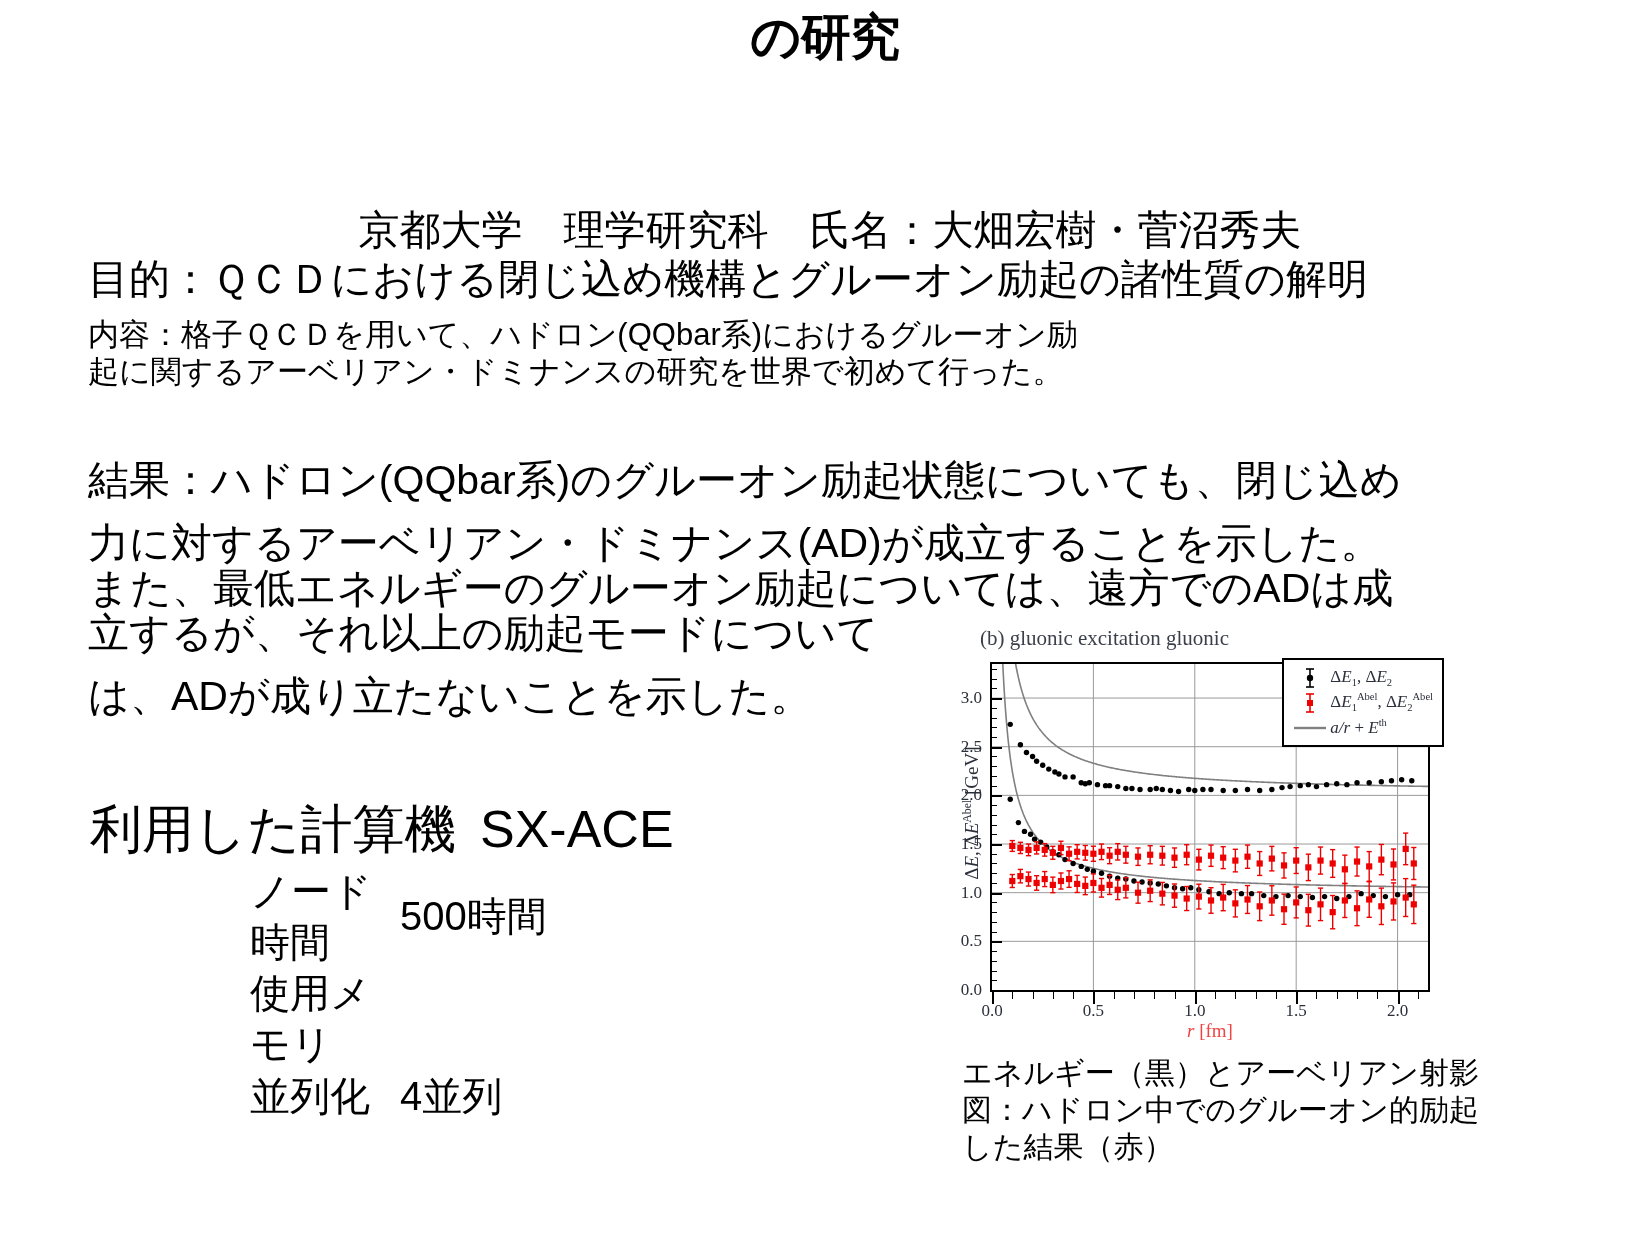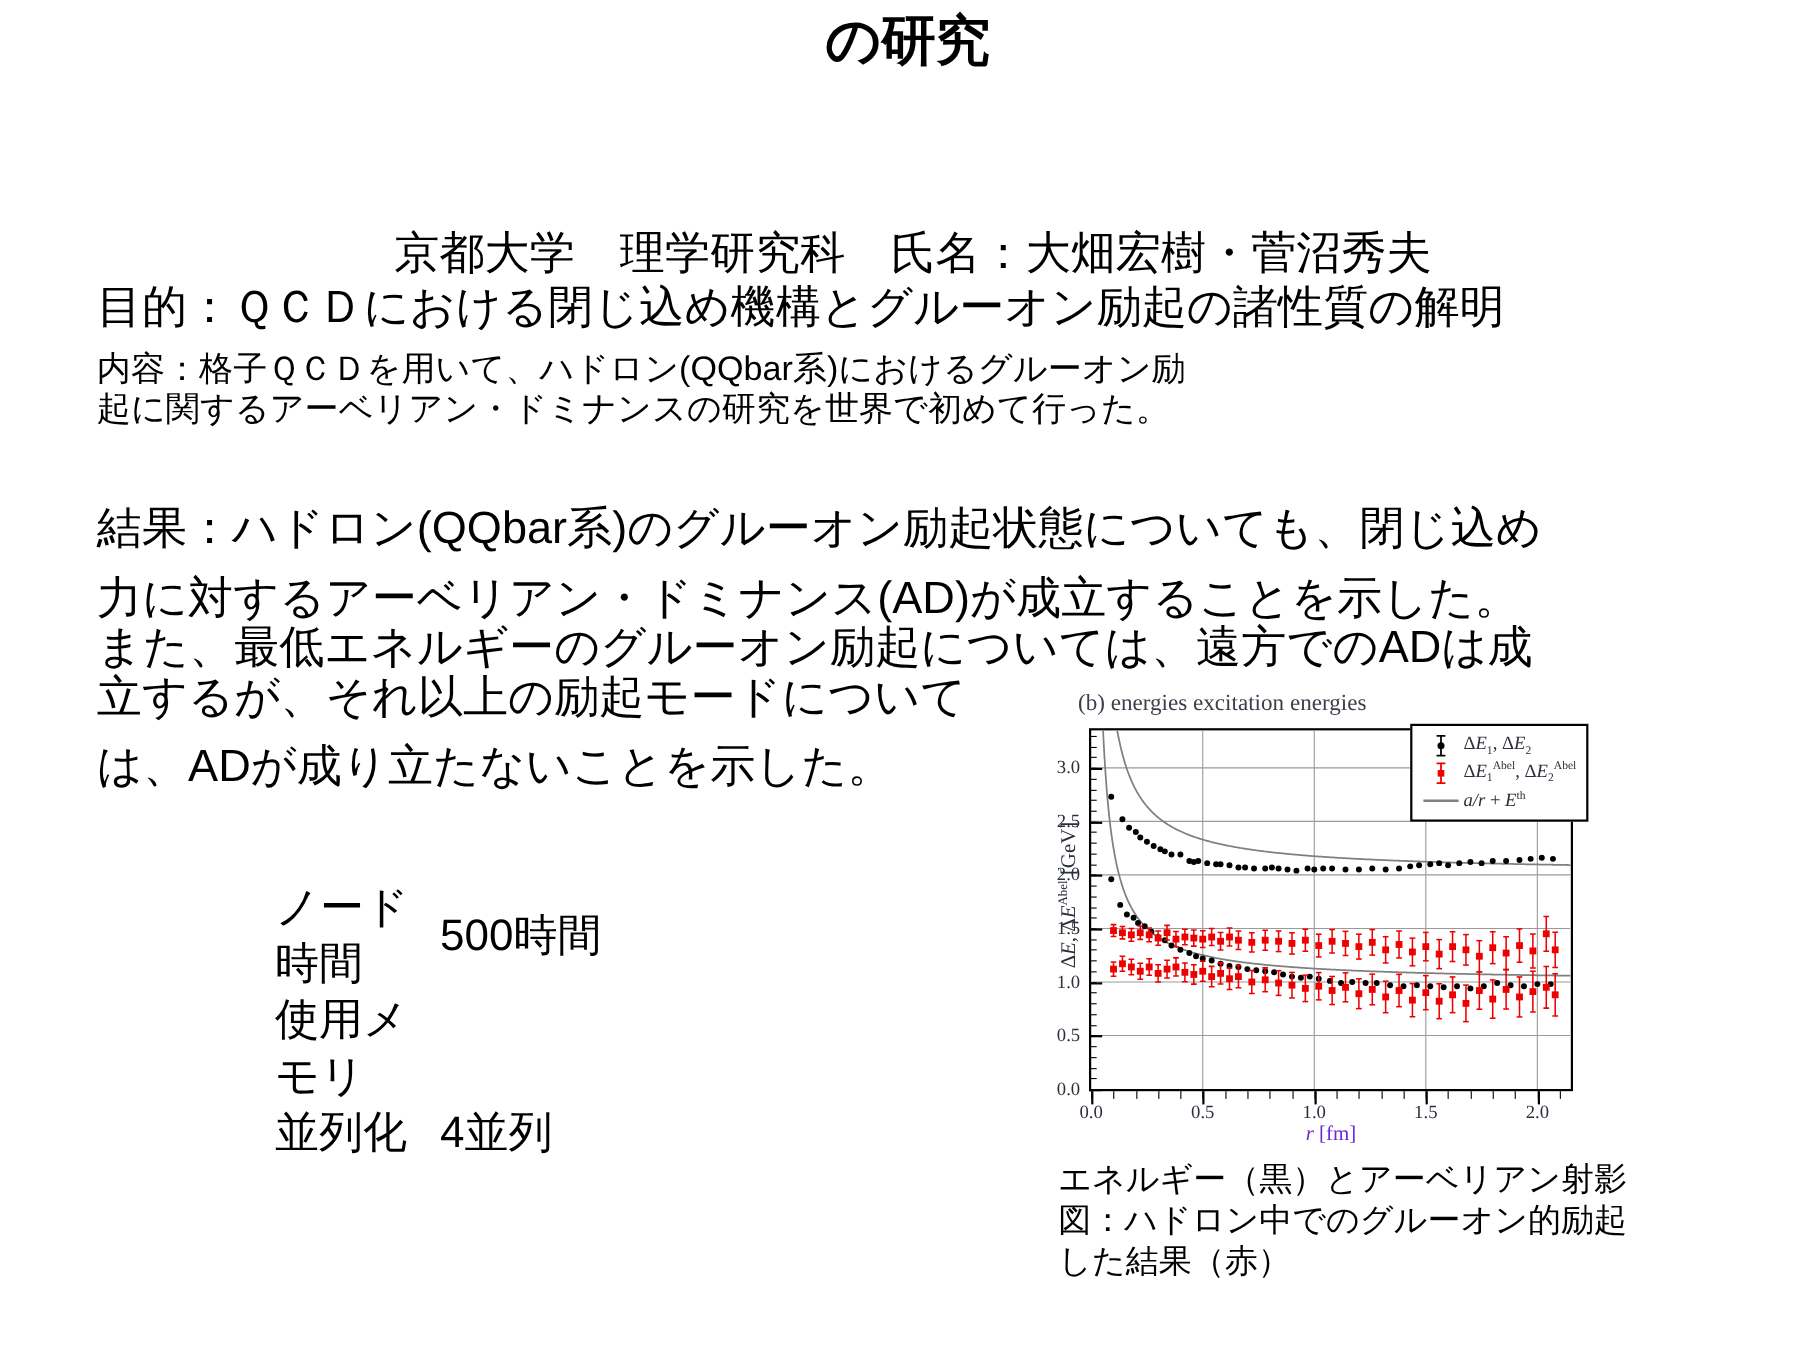--- a/index.html
+++ b/index.html
@@ -182,21 +182,21 @@
     white-space: nowrap;
   }
   #xlabel {
     position: absolute;
     left: 52px;
     top: 368px;
     width: 440px;
     text-align: center;
     font-family: "Liberation Serif", serif;
     font-size: 19px;
-    color: #6d28d9;
+    color: #ef4444;
   }
 
   .legend-box {
     position: absolute;
     right: 6px;
     top: 6px;
     border: 2px solid #000;
     background: #fff;
     padding: 5px 9px 5px 6px;
     font-family: "Liberation Serif", serif;
@@ -254,36 +254,40 @@
 
 <div id="results-block">
   <div class="rline gap">結果：ハドロン(QQbar系)のグルーオン励起状態についても、閉じ込め</div>
   <div class="rline tight">力に対するアーベリアン・ドミナンス(AD)が成立することを示した。</div>
   <div class="rline tight">また、最低エネルギーのグルーオン励起については、遠方でのADは成</div>
   <div class="rline gap">立するが、それ以上の励起モードについて</div>
   <div class="rline">は、ADが成り立たないことを示した。</div>
 </div>
 
 <div id="machine-block">
+  <div id="machine-head">
+    <div class="mh-label">利用した計算機</div>
+    <div class="mh-value">SX-ACE</div>
+  </div>
   <div class="spec-row">
     <div class="sp-label">ノード時間</div>
     <div class="sp-value">500時間</div>
   </div>
   <div class="spec-row">
     <div class="sp-label">使用メモリ</div>
   </div>
   <div class="spec-row">
     <div class="sp-label">並列化</div>
     <div class="sp-value">4並列</div>
   </div>
 </div>
 
 <div id="figure-panel">
 
-  <div id="chart-title">(b) energies excitation energies</div>
+  <div id="chart-title">(b) gluonic excitation gluonic</div>
 
   <div id="chart-area">
 
     <div id="ylabel">
       Δ<i>E</i>, Δ<i>E</i><sup class="sm">Abel</sup> [GeV]
     </div>
 
     <div class="plot-frame">
       <svg id="plot-svg" width="436" height="326" viewBox="0 0 436 326">
           <line x1="101.3953488372093" y1="0" x2="101.3953488372093" y2="326" stroke="#9a9a9a" stroke-width="1"></line>

